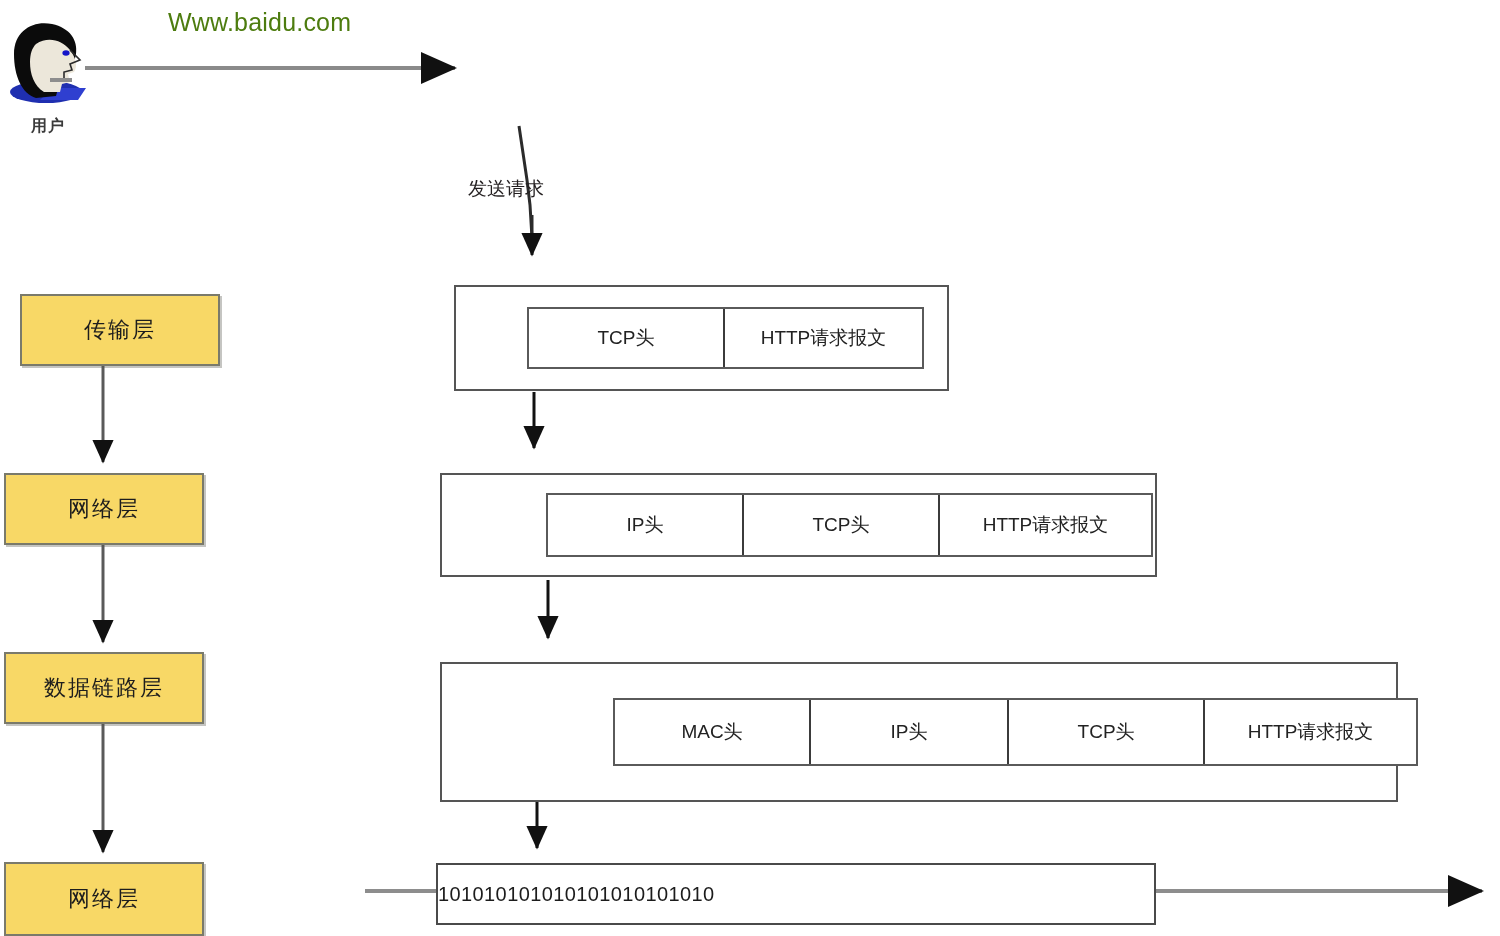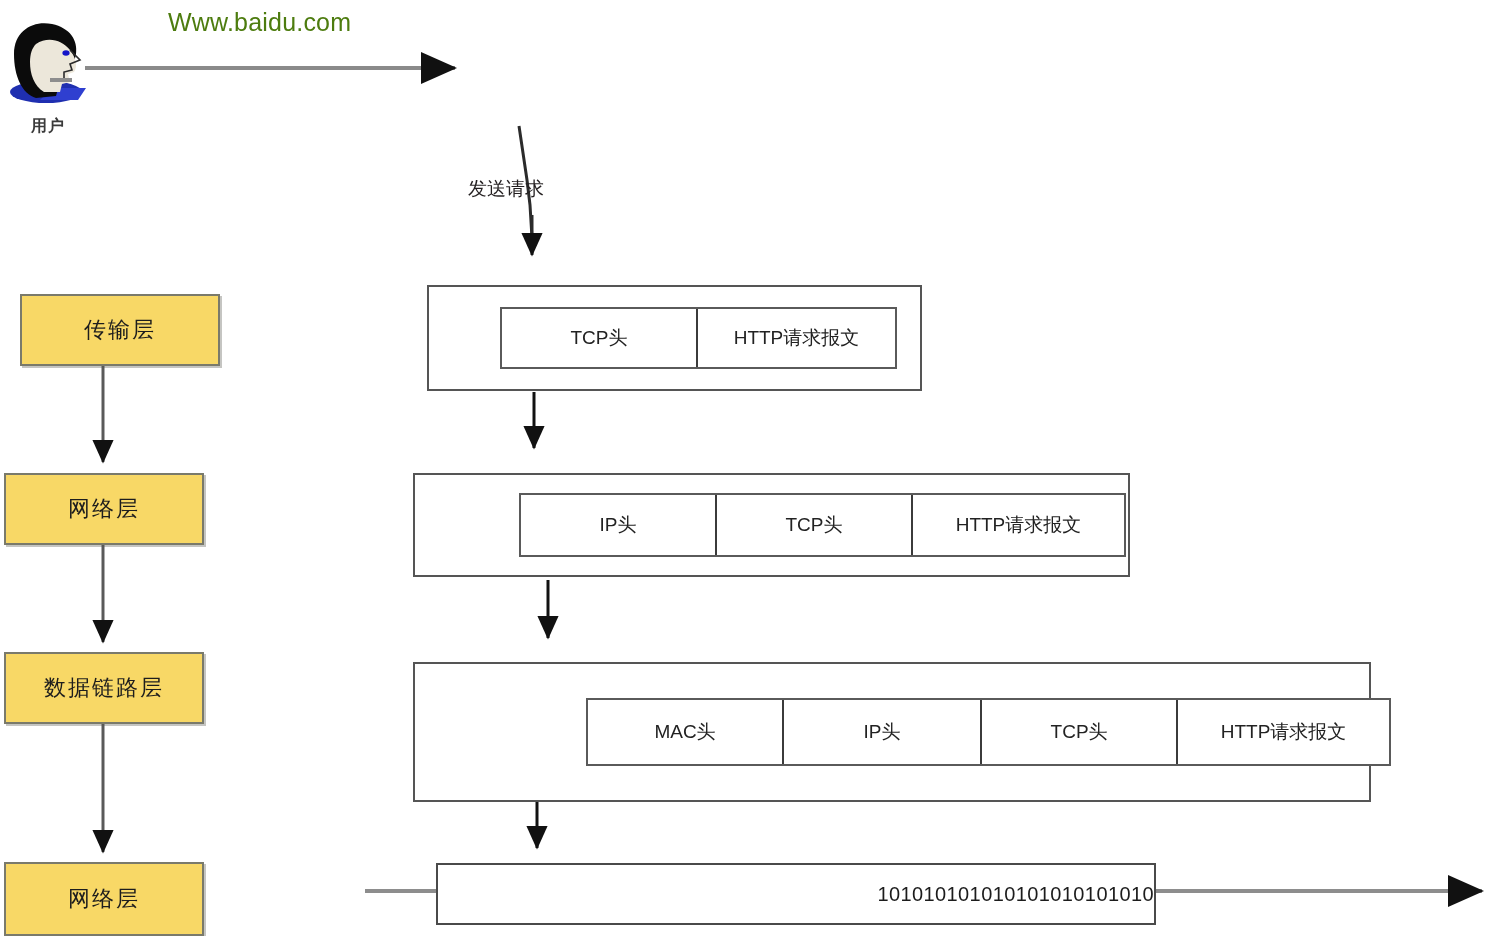--- a/index.html
+++ b/index.html
@@ -66,20 +66,21 @@
     white-space: nowrap;
   }
 
   
   .packet-frame {
     box-sizing: border-box;
     border: 2px solid #555555;
     background: #ffffff;
     display: flex;
     align-items: center;
+    margin-left: 27px;
   }
   .packet-inner {
     box-sizing: border-box;
     display: flex;
     border: 2px solid #5a5a5a;
     background: #ffffff;
   }
   .packet-cell {
     box-sizing: border-box;
     display: flex;
@@ -93,21 +94,21 @@
   }
   .packet-cell:last-child { border-right: none; }
 
   
   .bits-box {
     box-sizing: border-box;
     border: 2px solid #4a4a4a;
     background: #ffffff;
     display: flex;
     align-items: center;
-    justify-content: flex-end;
+    justify-content: flex-start;
   }
   .bits-box span {
     font-size: 20px;
     color: #1c1c1c;
     letter-spacing: 0.4px;
     white-space: nowrap;
   }
 
   svg.overlay {
     position: absolute;

